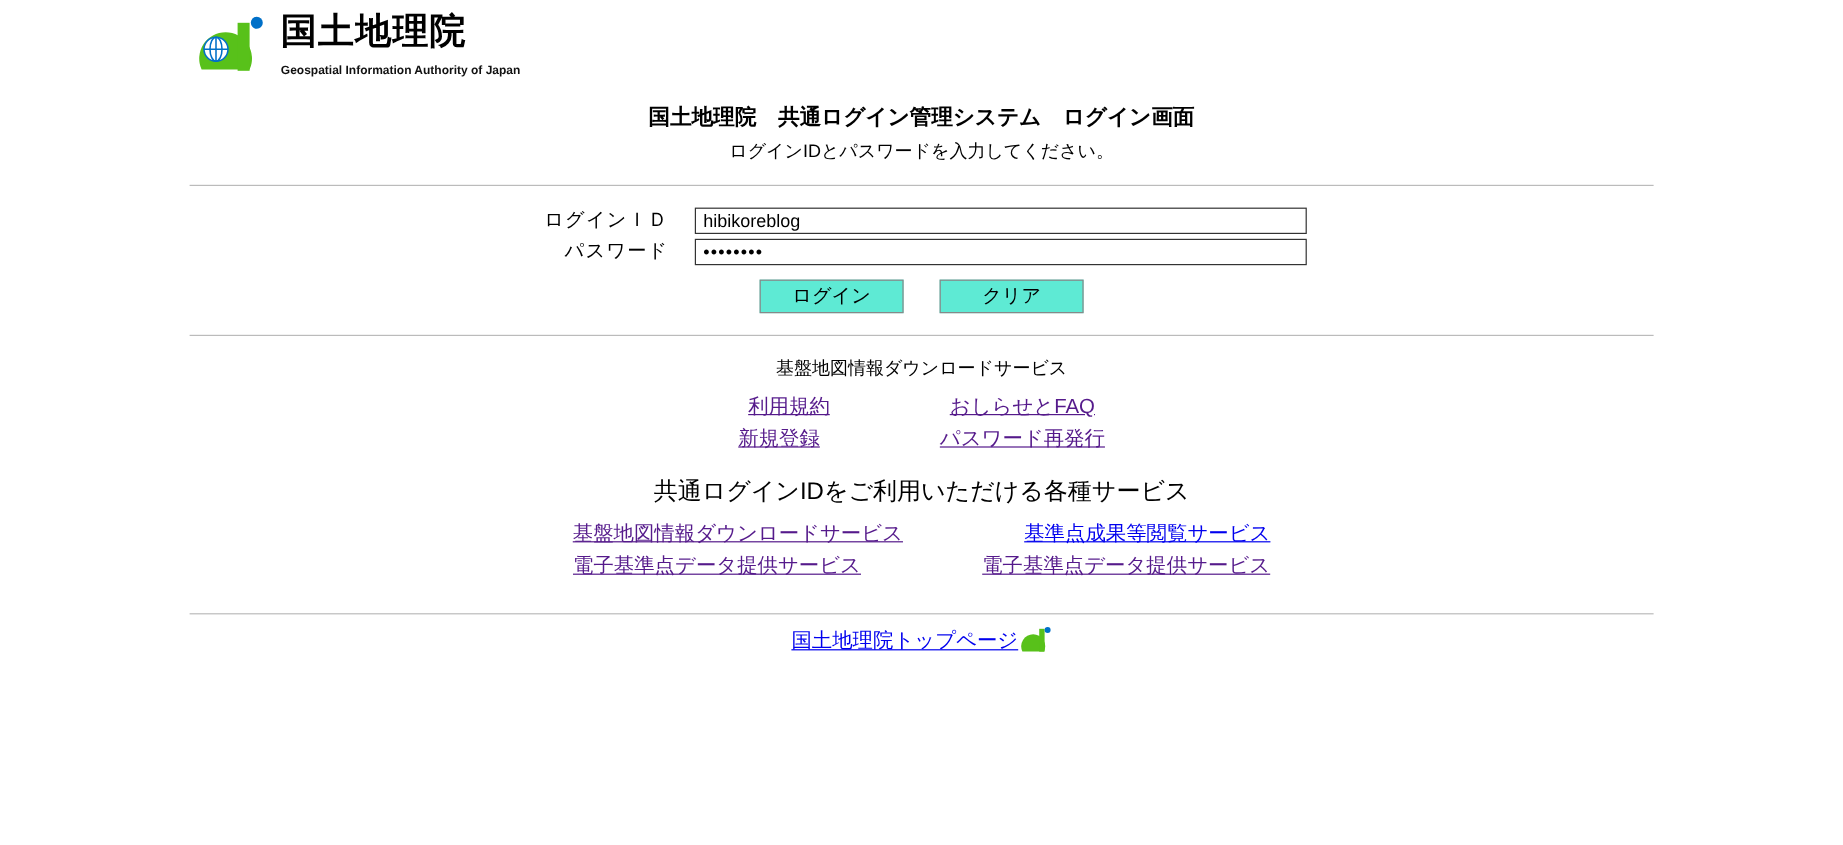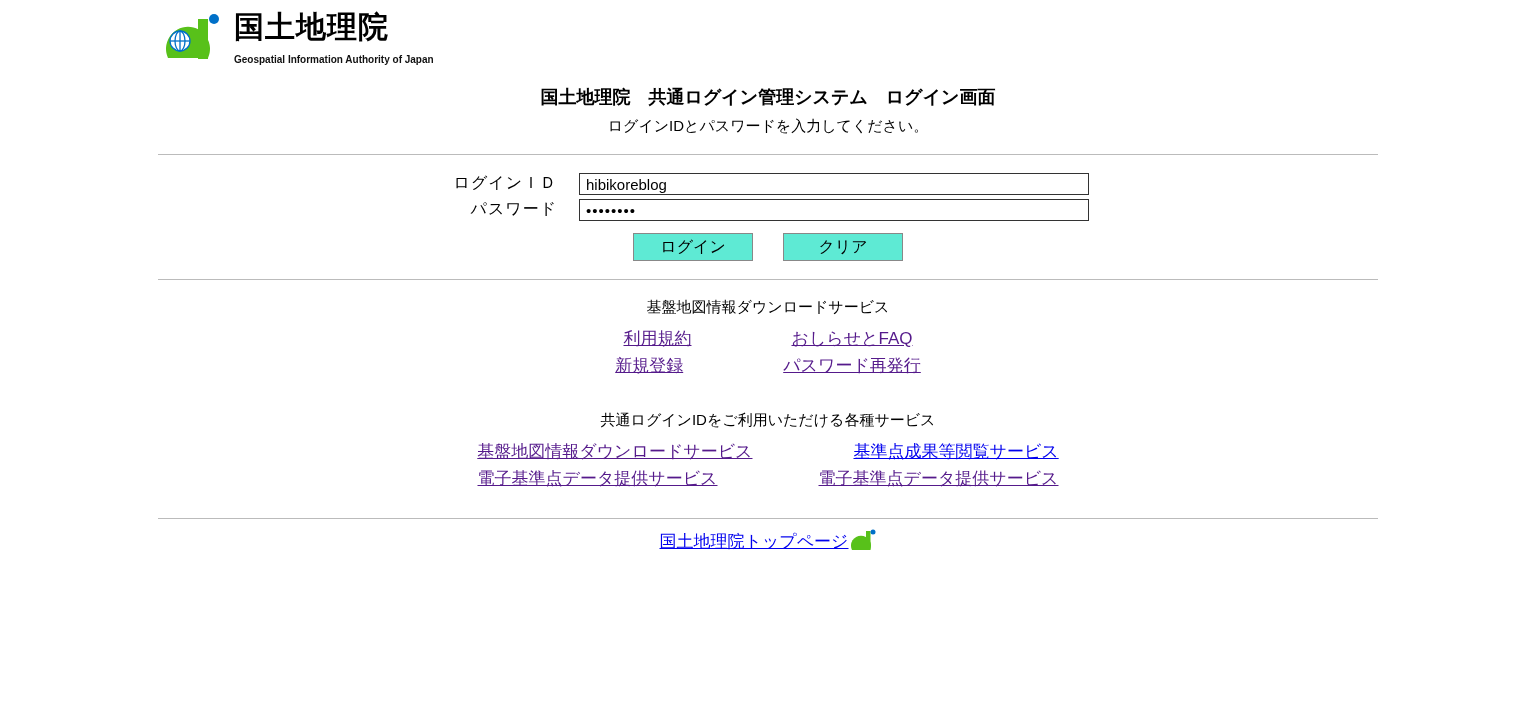--- a/index.html
+++ b/index.html
@@ -33,21 +33,21 @@
     .form-label { width: 110px; text-align: right; font-size: 16px; letter-spacing: 1px; white-space: nowrap;}
     .form-input { width: 510px; height: 22px; border: 1px solid #333; font-size: 15px; padding: 2px 6px; background: #fff; }
     .form-input.pass { letter-spacing: 1px; }
     .btn-row { display: flex; justify-content: center; gap: 30px; margin-top: 12px; }
     .btn { width: 120px; height: 28px; font-size: 16px; background: #5eead4; border: 1px solid #888; cursor: pointer; font-family: inherit; }
 
     .links-area { padding: 18px 0 24px; }
     .links-header { font-size: 15px; margin-bottom: 10px; }
     .link-row { display: flex; justify-content: center; gap: 100px; margin: 4px 0; }
     .link-row a { font-size: 17px; color: #551a8b; text-decoration: underline; }
-    .svc-header { font-size: 15px; margin: 34px 0 10px; }
+    .svc-header { font-size: 20px; margin: 19px 0 10px; }
     .svc-row { display: flex; justify-content: center; gap: 101px; margin: 4px 0; }
     .svc-row a { font-size: 17px; color: #551a8b; text-decoration: underline; }
     .svc-row a.blue { color: #0000ee; }
 
     .footer-link-row { text-align: center; padding: 10px 0; }
     .footer-link { font-size: 17px; color: #0000ee; text-decoration: underline; vertical-align: middle; }
     .footer-icon svg { width: 28px; height: 24px; vertical-align: middle; }
   </style>
 </head>
 <body>

